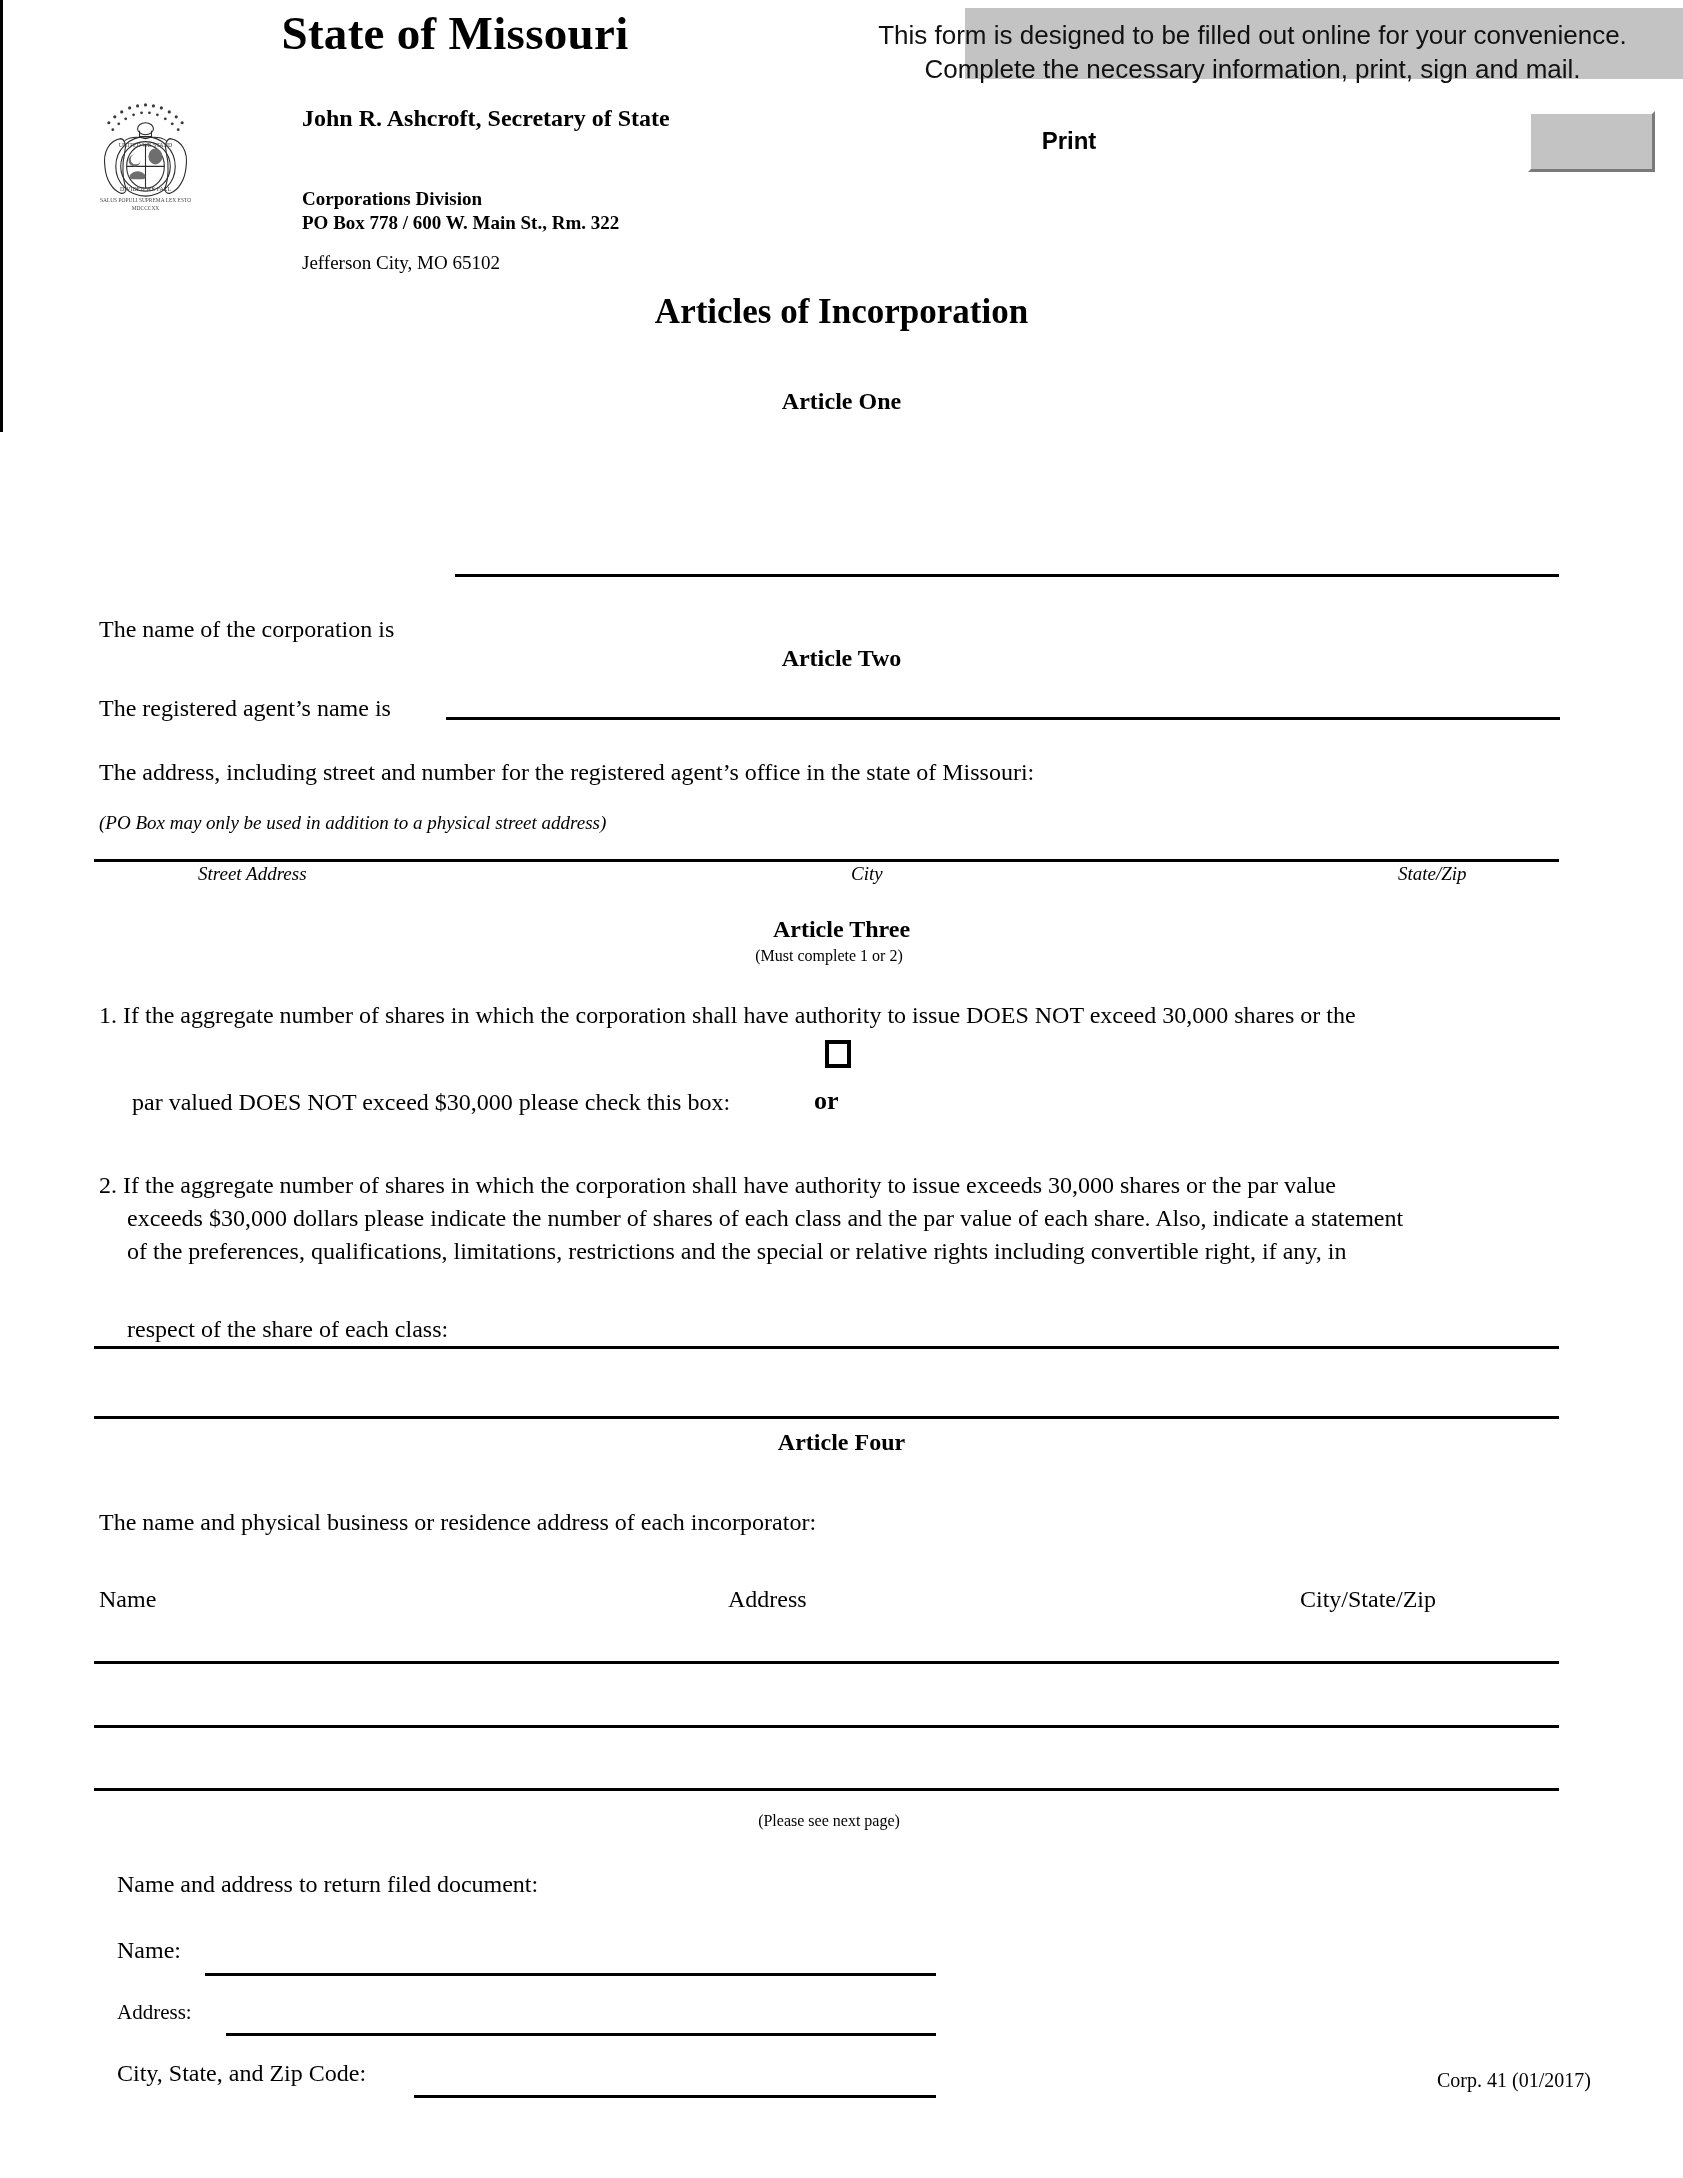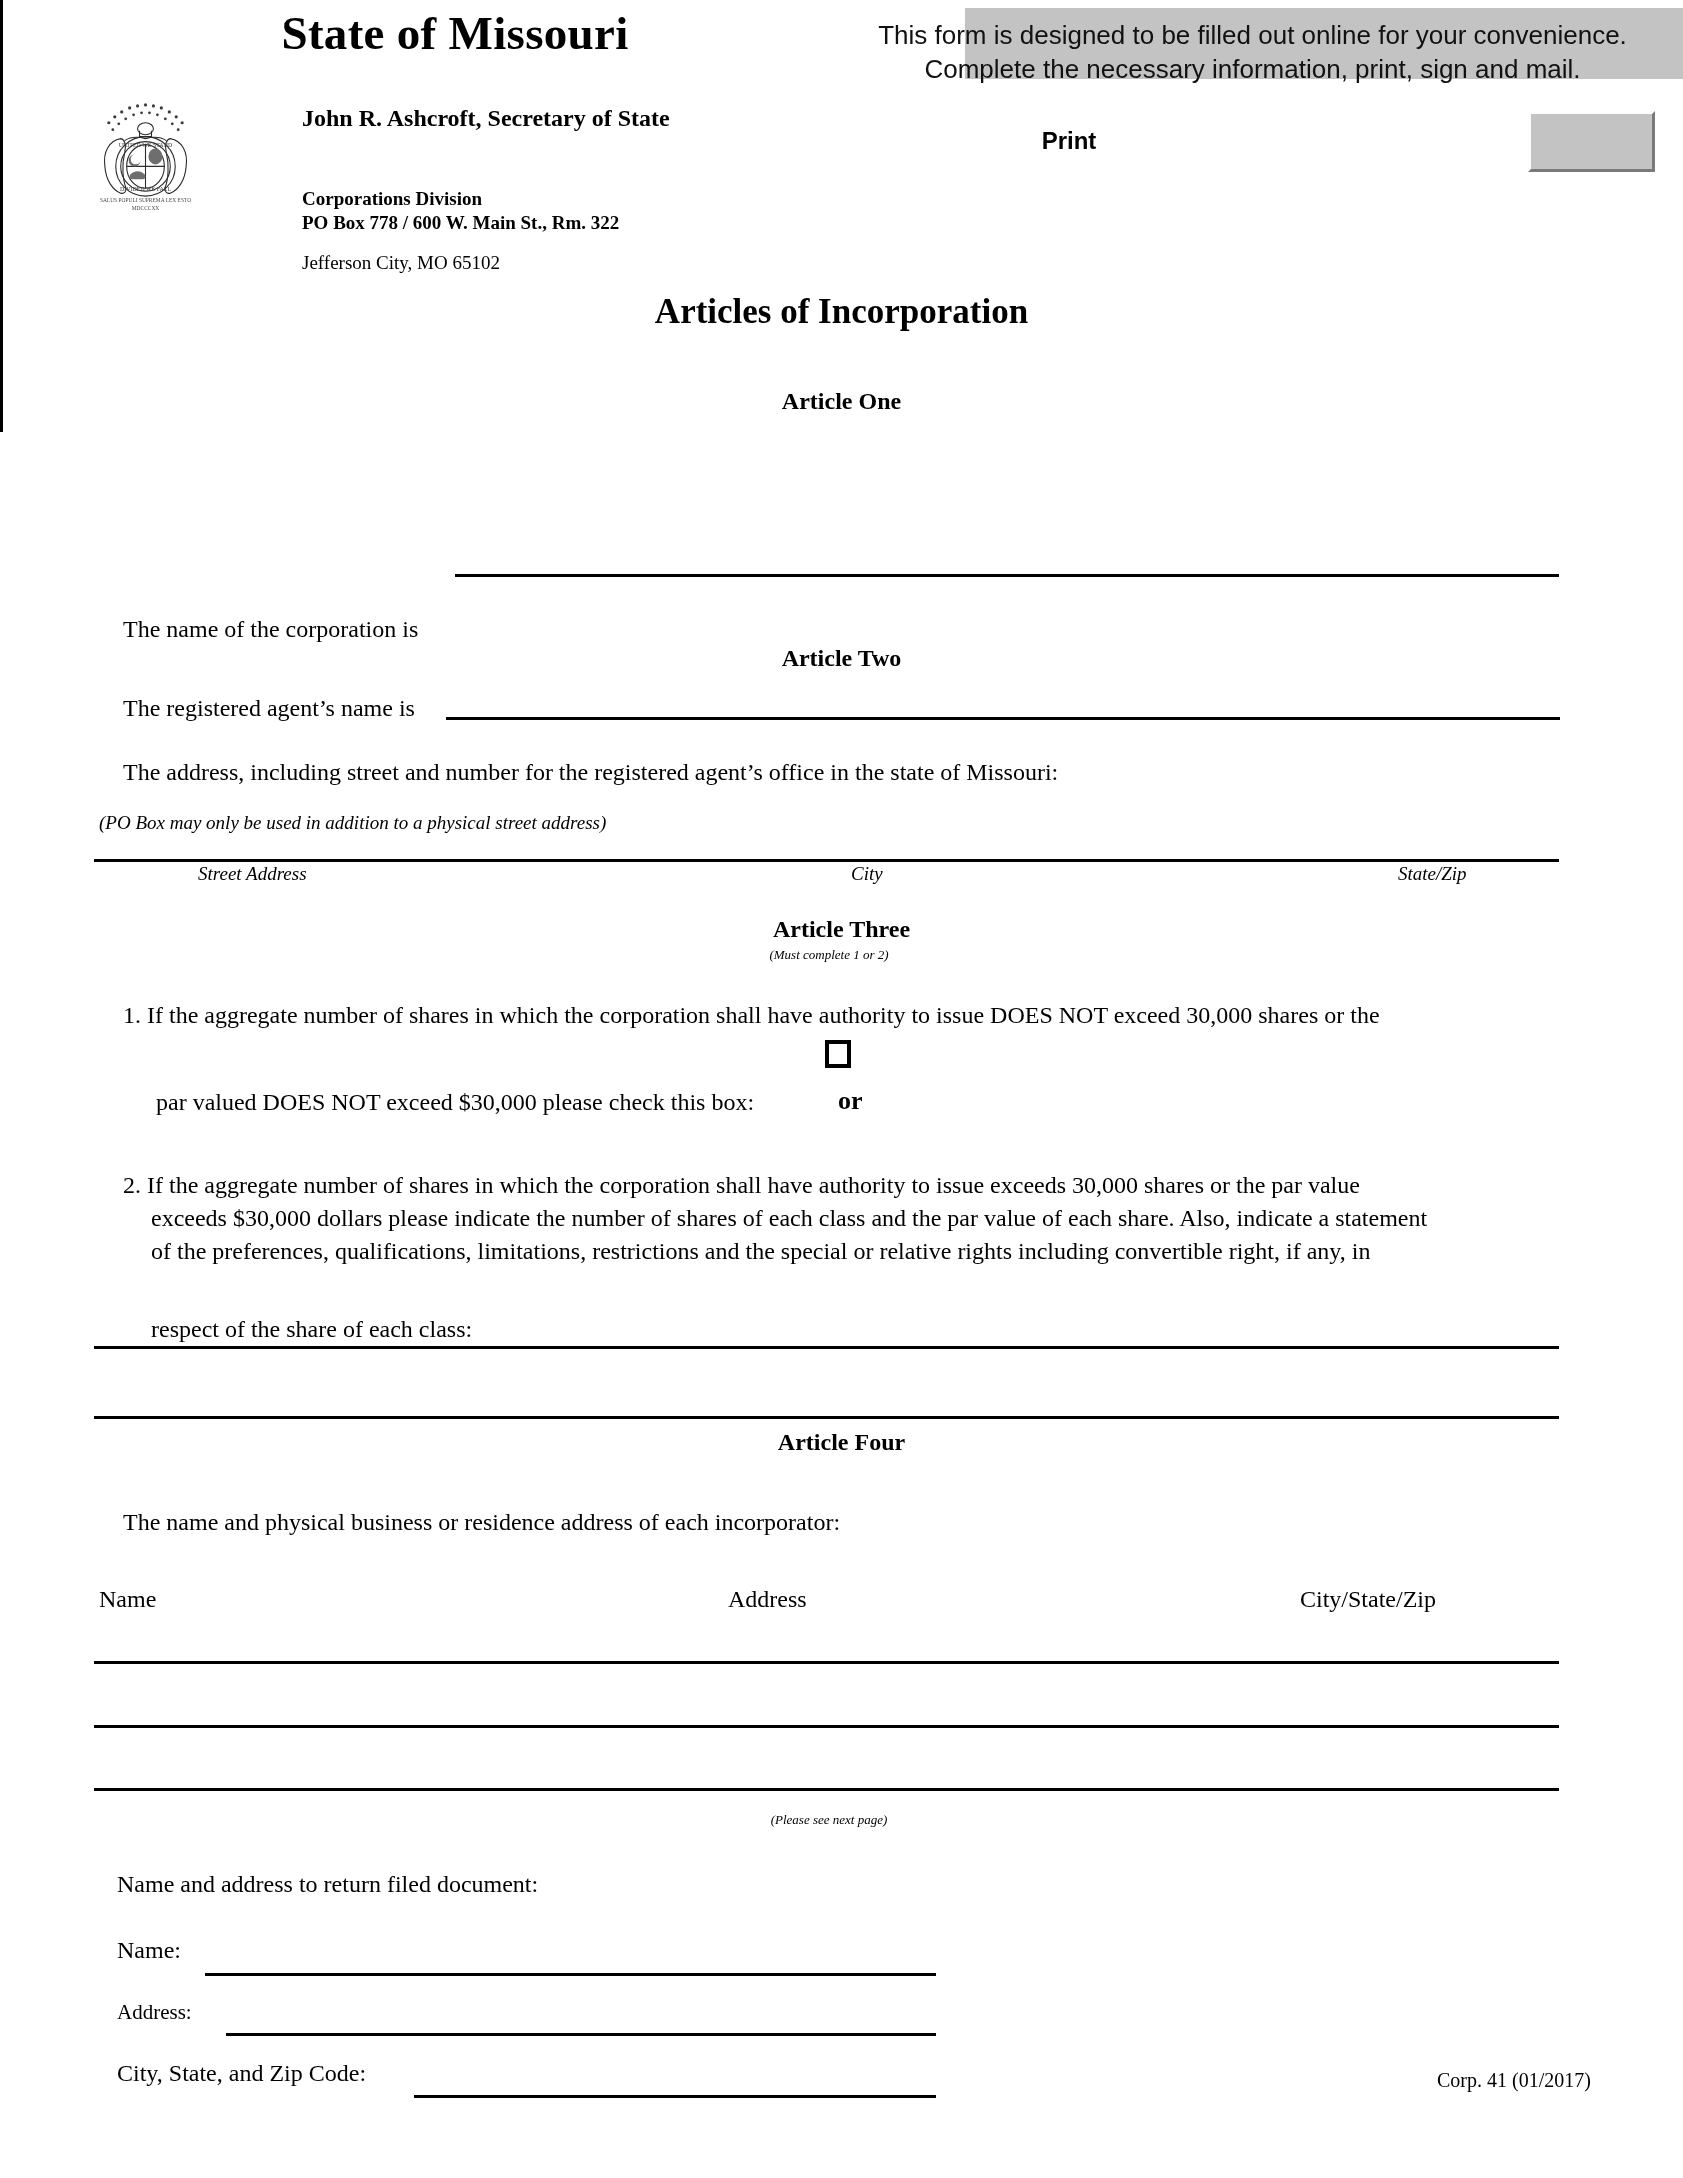--- a/index.html
+++ b/index.html
@@ -101,26 +101,25 @@
     width: 1683px;
     left: 0;
     text-align: center;
     font-size: 24px;
     font-weight: bold;
   }
   .article-sub {
     width: 1658px;
     left: 0;
     text-align: center;
-    font-size: 13px;
-    font-style: italic;
-  }
-
-  
-  .body-text { font-size: 24px; line-height: 34px; margin-left: 24px; }
+    font-size: 16px;
+  }
+
+  
+  .body-text { font-size: 24px; line-height: 34px; }
   .small-italic { font-size: 19px; font-style: italic; }
   .col-label { font-size: 24px; }
   .rule {
     background: #000000;
     height: 3px;
   }
 
   
   .checkbox {
     width: 26px;

